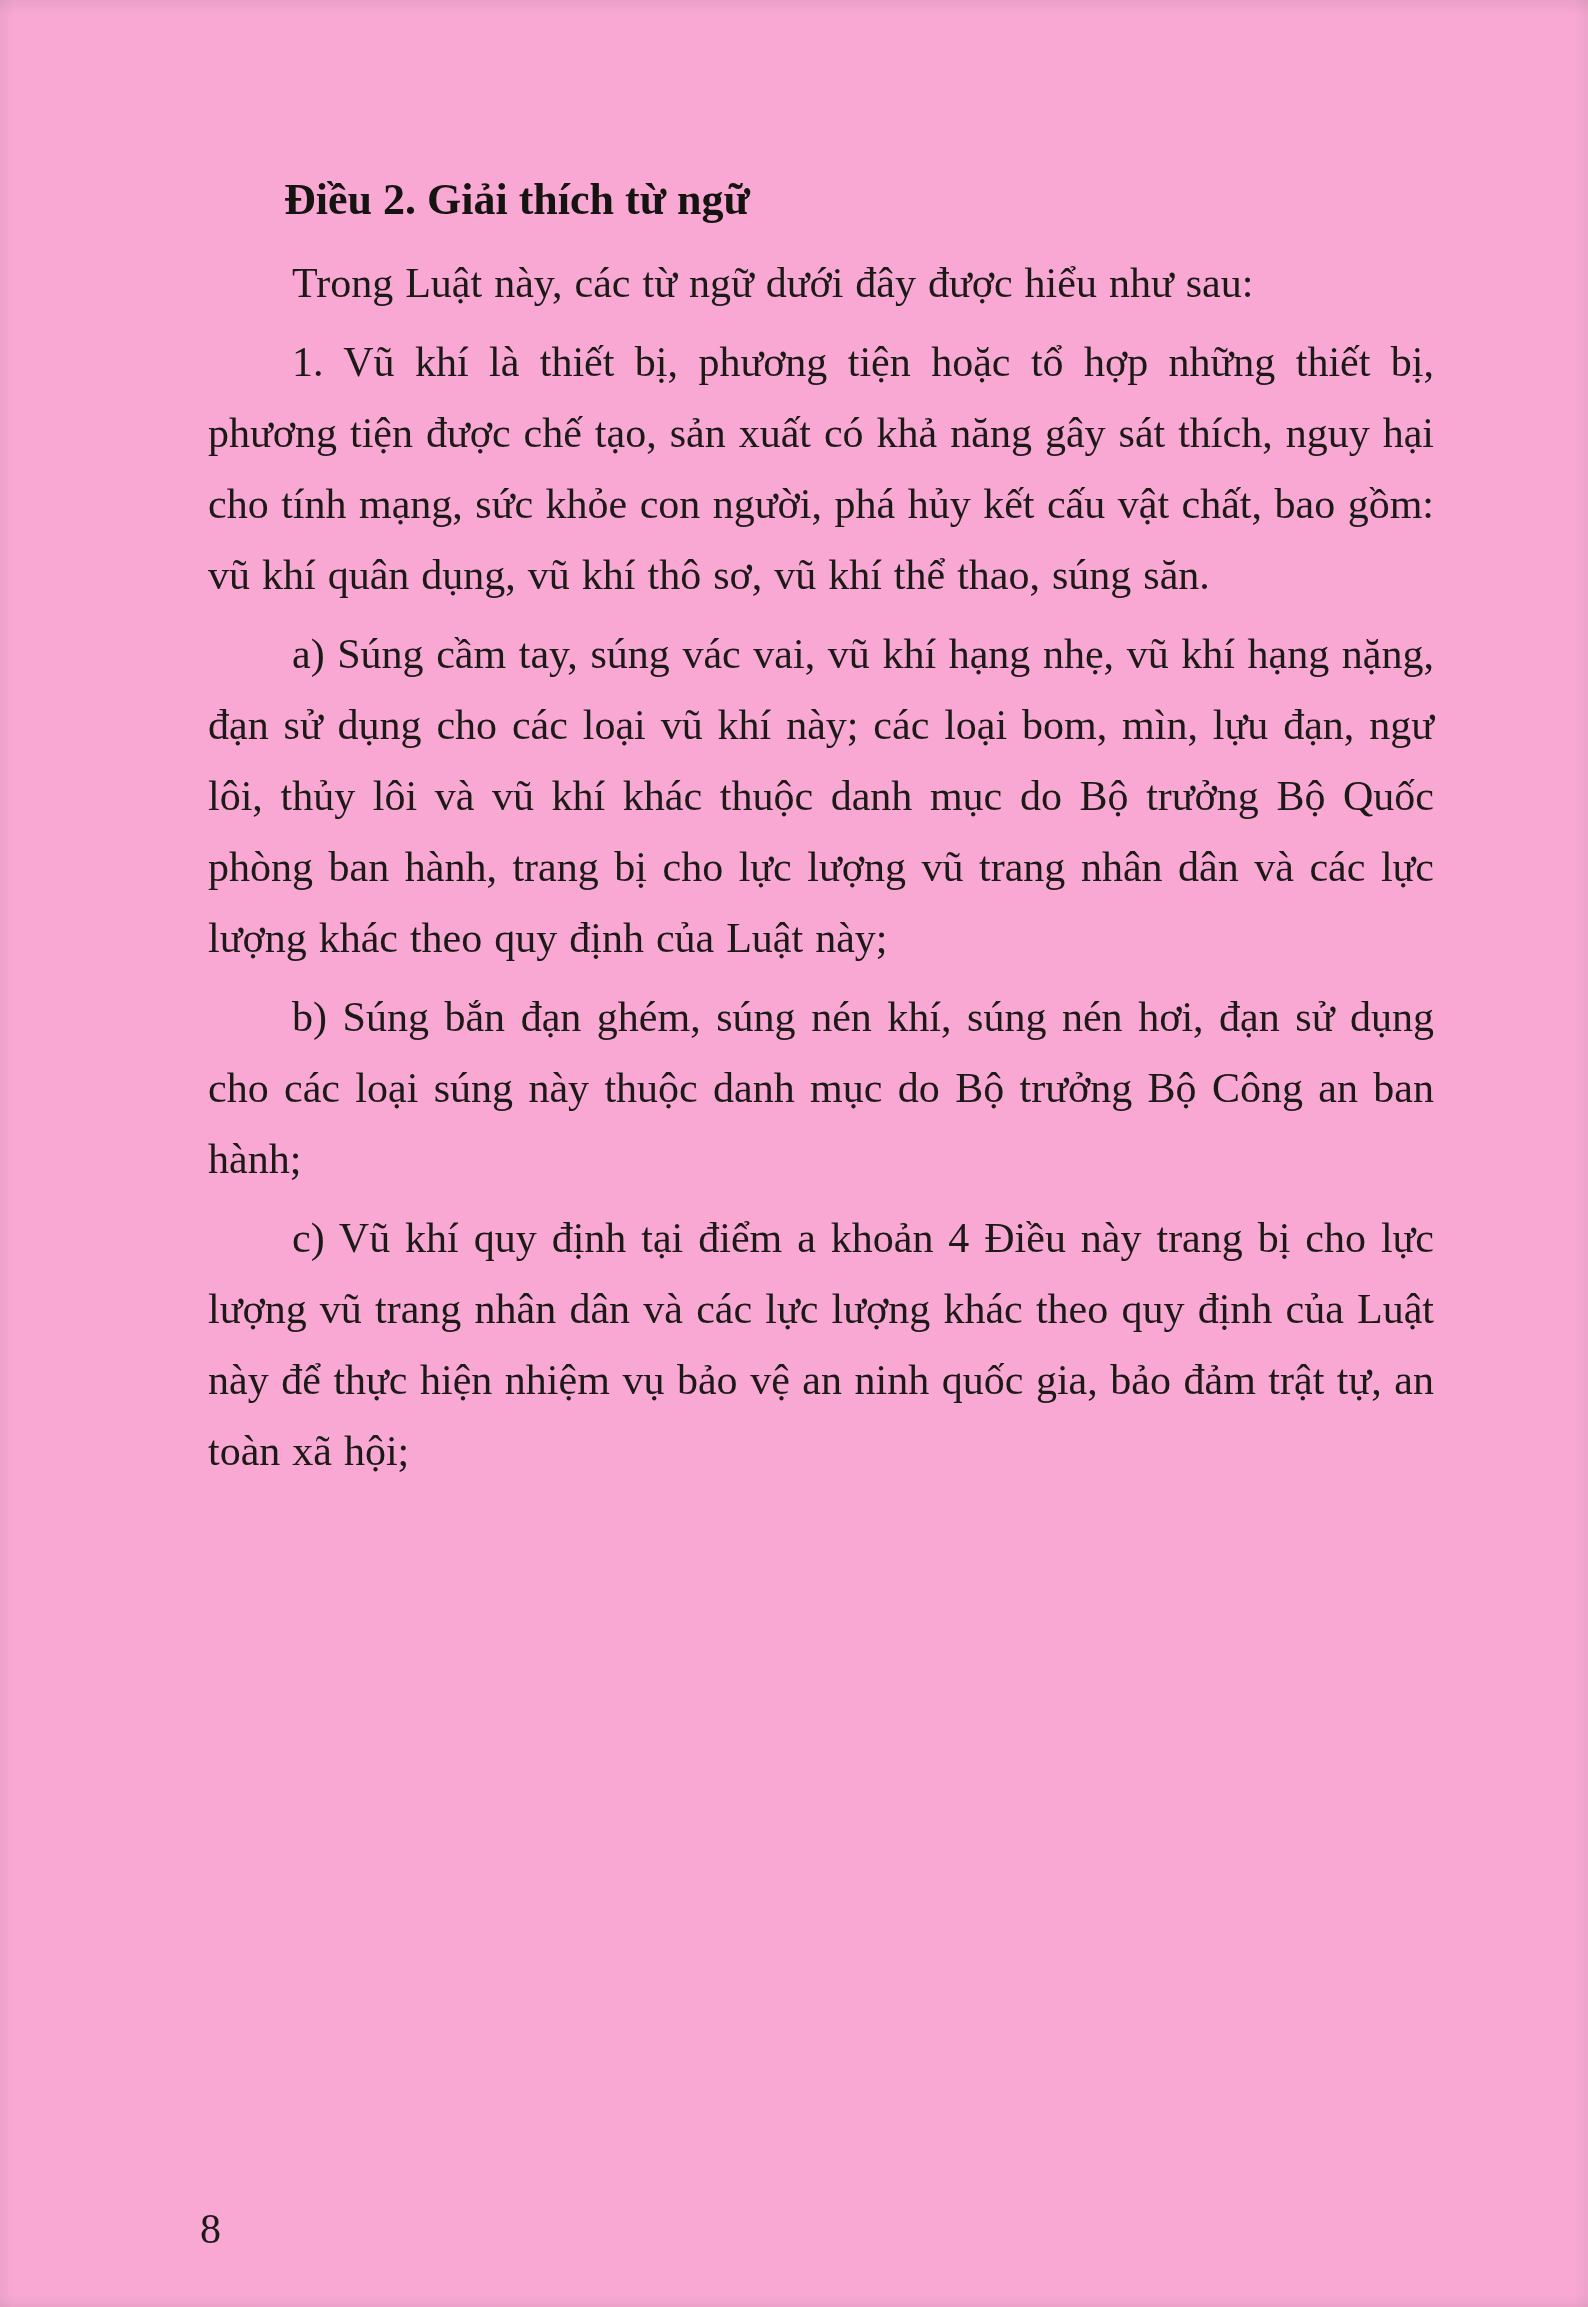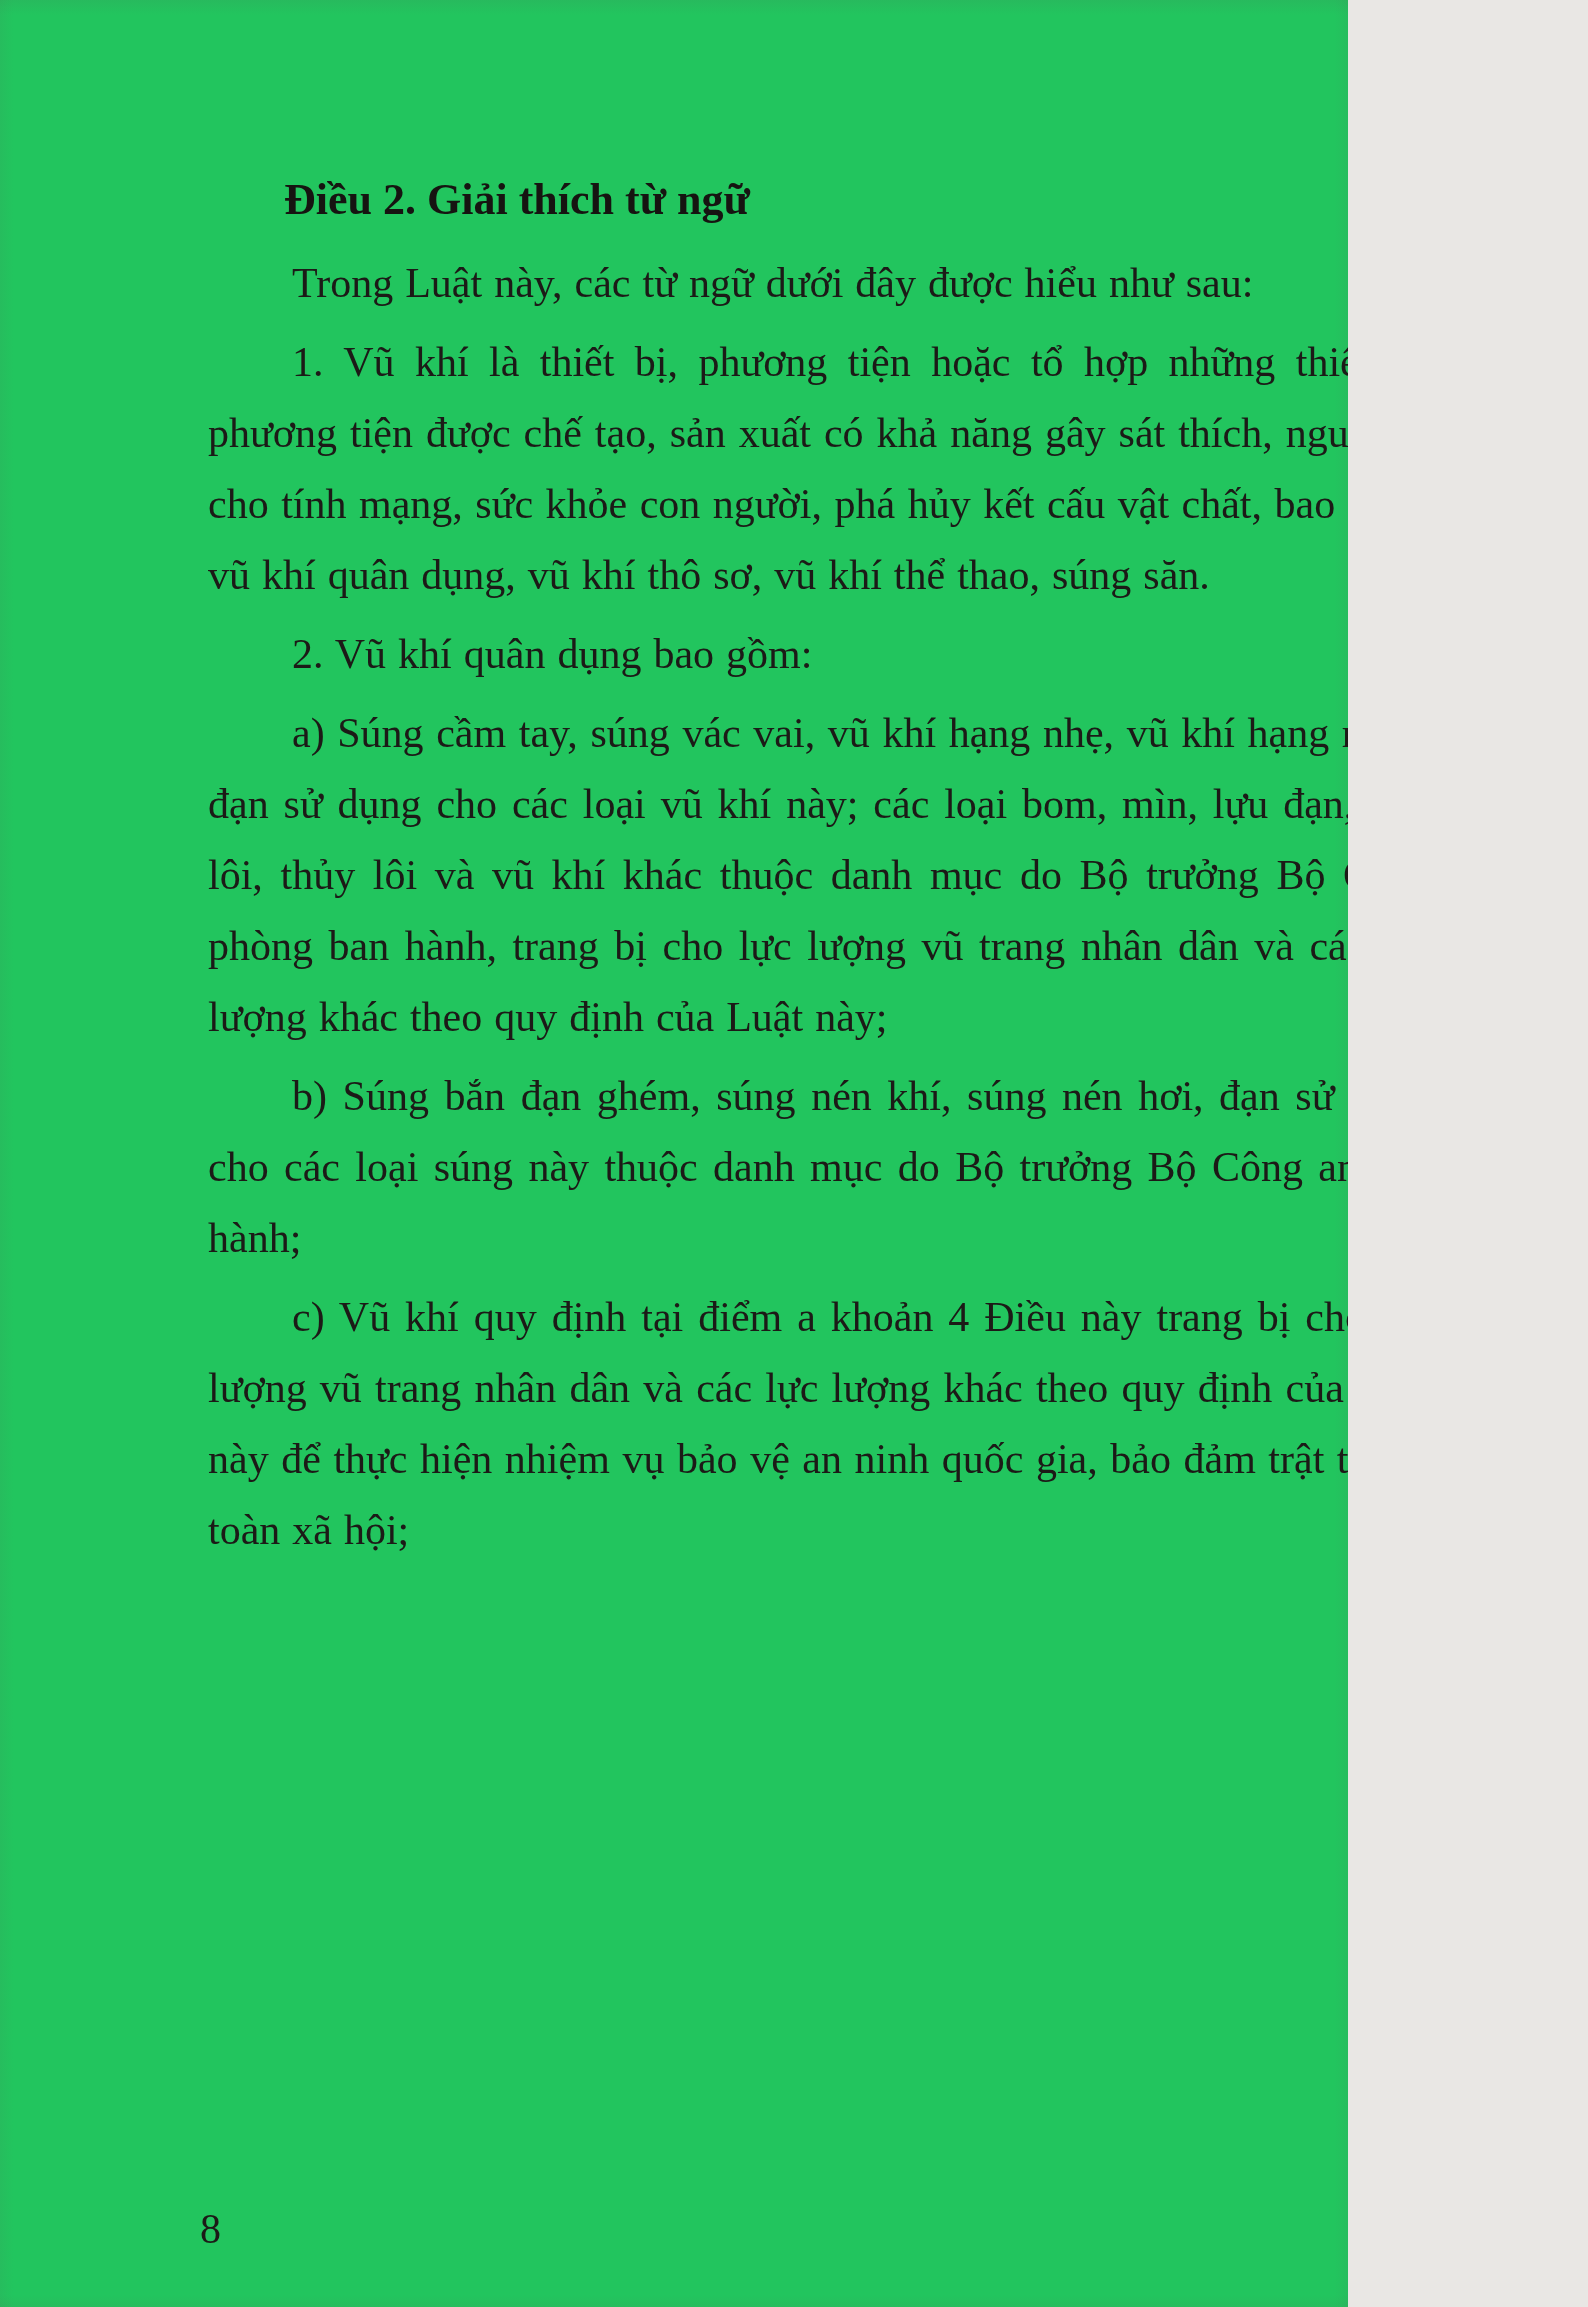--- a/index.html
+++ b/index.html
@@ -7,23 +7,23 @@
     padding: 0;
   }
   body {
     width: 1588px;
     height: 2307px;
     background: #e9e7e4;
     font-family: "Liberation Serif", "DejaVu Serif", serif;
   }
   .page {
     position: relative;
-    width: 1348px;
+    width: 1588px;
     height: 2307px;
-    background: #22c55e;
+    background: #f9a8d4;
     overflow: hidden;
   }
   
   .page::before {
     content: "";
     position: absolute;
     inset: 0;
     pointer-events: none;
     background:
       linear-gradient(to bottom, rgba(90,90,88,0.10), rgba(0,0,0,0) 15px),
@@ -69,21 +69,20 @@
 
 <div class="page">
   <div class="content">
 
     <h2 class="heading">Điều 2. Giải thích từ ngữ</h2>
 
     <p class="para">Trong Luật này, các từ ngữ dưới đây được hiểu như sau:</p>
 
     <p class="para"><span>1. </span><span class="term">Vũ khí</span><span> là thiết bị, phương tiện hoặc tổ hợp những thiết bị, phương tiện được chế tạo, sản xuất có khả năng gây sát thích, nguy hại cho tính mạng, sức khỏe con người, phá hủy kết cấu vật chất, bao gồm: vũ khí quân dụng, vũ khí thô sơ, vũ khí thể thao, súng săn.</span></p>
 
-    <p class="para"><span>2. </span><span class="term">Vũ khí quân dụng</span><span> bao gồm:</span></p>
 
     <p class="para">a) Súng cầm tay, súng vác vai, vũ khí hạng nhẹ, vũ khí hạng nặng, đạn sử dụng cho các loại vũ khí này; các loại bom, mìn, lựu đạn, ngư lôi, thủy lôi và vũ khí khác thuộc danh mục do Bộ trưởng Bộ Quốc phòng ban hành, trang bị cho lực lượng vũ trang nhân dân và các lực lượng khác theo quy định của Luật này;</p>
 
     <p class="para">b) Súng bắn đạn ghém, súng nén khí, súng nén hơi, đạn sử dụng cho các loại súng này thuộc danh mục do Bộ trưởng Bộ Công an ban hành;</p>
 
     <p class="para">c) Vũ khí quy định tại điểm a khoản 4 Điều này trang bị cho lực lượng vũ trang nhân dân và các lực lượng khác theo quy định của Luật này để thực hiện nhiệm vụ bảo vệ an ninh quốc gia, bảo đảm trật tự, an toàn xã hội;</p>
 
 
   </div>
 

